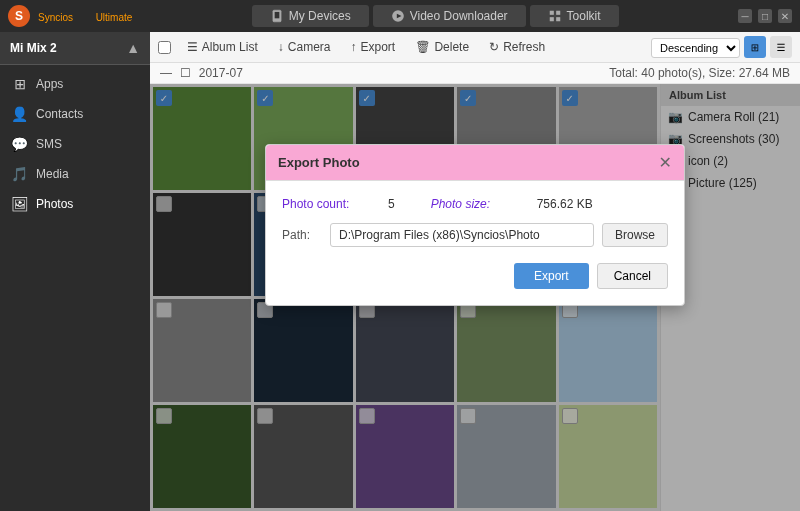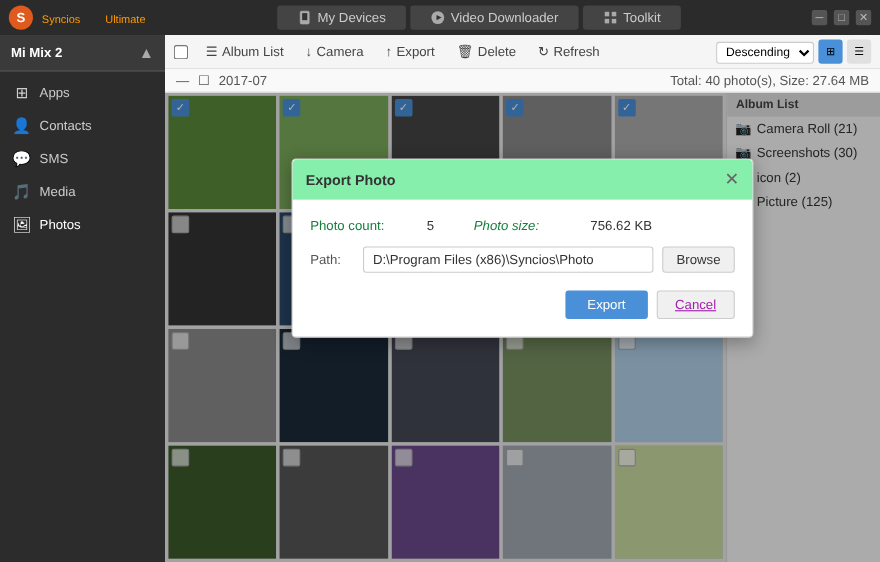--- a/index.html
+++ b/index.html
@@ -173,52 +173,52 @@
       z-index: 100;
     }
     .dialog {
       background: white;
       border: 1px solid #ccc;
       border-radius: 4px;
       width: 420px;
       box-shadow: 0 4px 16px rgba(0,0,0,0.3);
     }
     .dialog-header {
-      background: #86efac;
+      background: #f9a8d4;
       padding: 8px 12px;
       display: flex;
       align-items: center;
       justify-content: space-between;
       border-bottom: 1px solid #ddd;
       border-radius: 4px 4px 0 0;
     }
     .dialog-title { font-size: 13px; font-weight: bold; color: #333; }
     .dialog-close { cursor: pointer; color: #666; font-size: 16px; background: none; border: none; }
     .dialog-body { padding: 16px; }
     .dialog-row { display: flex; align-items: center; margin-bottom: 12px; gap: 16px; }
-    .dialog-label { color: #15803d; font-size: 12px; min-width: 90px; }
+    .dialog-label { color: #6d28d9; font-size: 12px; min-width: 90px; }
     .dialog-value { color: #333; font-size: 12px; }
     .dialog-path-row { display: flex; align-items: center; gap: 8px; margin-bottom: 16px; }
     .dialog-path-label { color: #555; font-size: 12px; min-width: 40px; }
     .dialog-path-input {
       flex: 1; border: 1px solid #ccc; border-radius: 3px;
       padding: 4px 8px; font-size: 12px; color: #333;
     }
     .dialog-browse-btn {
       padding: 4px 12px; background: #f0f0f0; border: 1px solid #ccc;
       border-radius: 3px; cursor: pointer; font-size: 12px; color: #333;
     }
     .dialog-actions { display: flex; justify-content: flex-end; gap: 8px; }
     .btn-export {
       padding: 5px 20px; background: #4a90d9; color: white;
       border: none; border-radius: 3px; cursor: pointer; font-size: 12px;
     }
     .btn-cancel {
-      padding: 5px 16px; background: #f0f0f0; color: #a21caf;
-      border: 1px solid #ccc; border-radius: 3px; cursor: pointer; font-size: 12px; text-decoration: underline;
+      padding: 5px 16px; background: #f0f0f0; color: #000000;
+      border: 1px solid #ccc; border-radius: 3px; cursor: pointer; font-size: 12px;
     }
   </style>
 </head>
 <body>
 
 <div class="title-bar">
   <div class="title-bar-left">
     <div class="title-logo">
       <span>S</span>
     </div>

